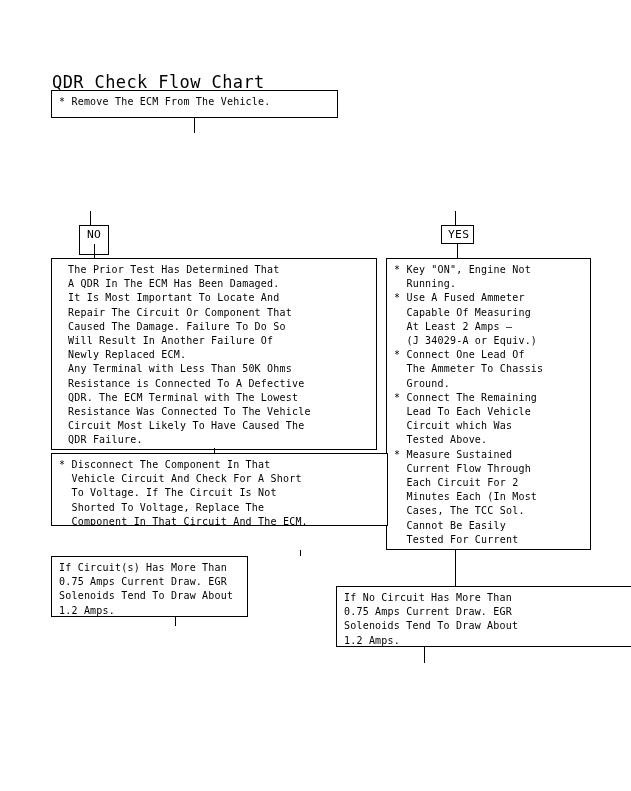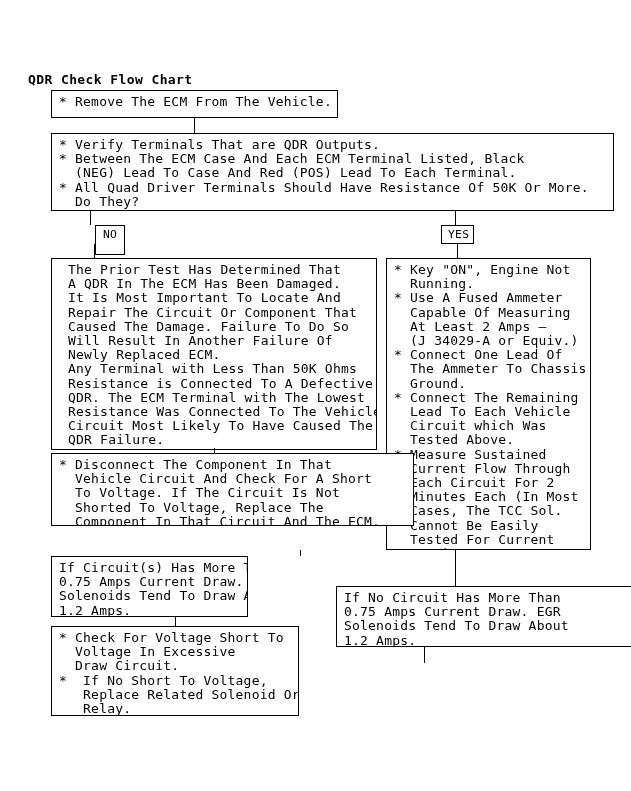--- a/index.html
+++ b/index.html
@@ -17,33 +17,32 @@
   }
   #chart {
     position: absolute;
     left: 0;
     top: 0;
     width: 631px;
     height: 791px;
   }
   .title {
     position: absolute;
-    left: 28px;
+    left: 52px;
     top: 72px;
-    font-size: 13px;
+    font-size: 17px;
     letter-spacing: 0.4px;
     white-space: pre;
-    font-weight: bold;
   }
   .box {
     position: absolute;
     border: 1px solid #000000;
     background: #ffffff;
     box-sizing: border-box;
-    font-size: 13px;
+    font-size: 10px;
     line-height: 14.2px;
     letter-spacing: 0.2px;
     white-space: pre;
     padding: 4px 6px 4px 7px;
     overflow: hidden;
   }
   .label-box {
     position: absolute;
     border: 1px solid #000000;
     background: #ffffff;
@@ -65,30 +64,25 @@
 <body>
 
 <div id="chart">
 
   <div class="title">QDR Check Flow Chart</div>
 
   <div class="box" style="left:51px; top:90px; width:287px; height:28px;">* Remove The ECM From The Vehicle.</div>
 
   <div class="line v" style="left:194px; top:118px; height:15px;"></div>
 
-  <div class="box" style="left:51px; top:133px; width:563px; height:78px;">* Verify Terminals That are QDR Outputs.
-* Between The ECM Case And Each ECM Terminal Listed, Black
-  (NEG) Lead To Case And Red (POS) Lead To Each Terminal.
-* All Quad Driver Terminals Should Have Resistance Of 50K Or More.
-  Do They?</div>
 
   <div class="line v" style="left:90px; top:211px; height:14px;"></div>
   <div class="line v" style="left:455px; top:211px; height:14px;"></div>
 
-  <div class="label-box" style="left:79px; top:225px; width:30px; height:30px;margin-left:16px;">NO</div>
+  <div class="label-box" style="left:79px; top:225px; width:30px; height:30px;">NO</div>
 
   <div class="label-box" style="left:441px; top:225px; width:33px; height:19px;text-align:right;">YES</div>
 
   <div class="line v" style="left:94px; top:244px; height:14px;"></div>
 
   <div class="line v" style="left:457px; top:244px; height:14px;"></div>
 
   <div class="box" style="left:51px; top:258px; width:326px; height:192px;padding-left:16px;">The Prior Test Has Determined That
 A QDR In The ECM Has Been Damaged.
 It Is Most Important To Locate And
@@ -121,41 +115,35 @@
   Each Circuit For 2
   Minutes Each (In Most
   Cases, The TCC Sol.
   Cannot Be Easily
   Tested For Current
   Draw).
 * Note Amperage.</div>
 
   <div class="line v" style="left:214px; top:448px; height:5px;"></div>
 
-  <div class="box" style="left:51px; top:453px; width:363px; height:73px;">* Disconnect The Component In That
+  <div class="box" style="left:51px; top:453px; width:337px; height:73px;">* Disconnect The Component In That
   Vehicle Circuit And Check For A Short
   To Voltage. If The Circuit Is Not
   Shorted To Voltage, Replace The
   Component In That Circuit And The ECM.</div>
 
   <div class="line v" style="left:300px; top:550px; height:6px;"></div>
 
   <div class="box" style="left:51px; top:556px; width:197px; height:61px;">If Circuit(s) Has More Than
 0.75 Amps Current Draw. EGR
 Solenoids Tend To Draw About
 1.2 Amps.</div>
 
   <div class="line v" style="left:175px; top:617px; height:9px;"></div>
 
-  <div class="box" style="left:51px; top:626px; width:248px; height:90px;">* Check For Voltage Short To
-  Voltage In Excessive
-  Draw Circuit.
-*  If No Short To Voltage,
-   Replace Related Solenoid Or
-   Relay.</div>
 
   <div class="line v" style="left:455px; top:550px; height:36px;"></div>
 
   <div class="box" style="left:336px; top:586px; width:301px; height:61px;">If No Circuit Has More Than
 0.75 Amps Current Draw. EGR
 Solenoids Tend To Draw About
 1.2 Amps.</div>
 
   <div class="line v" style="left:424px; top:647px; height:16px;"></div>
 

